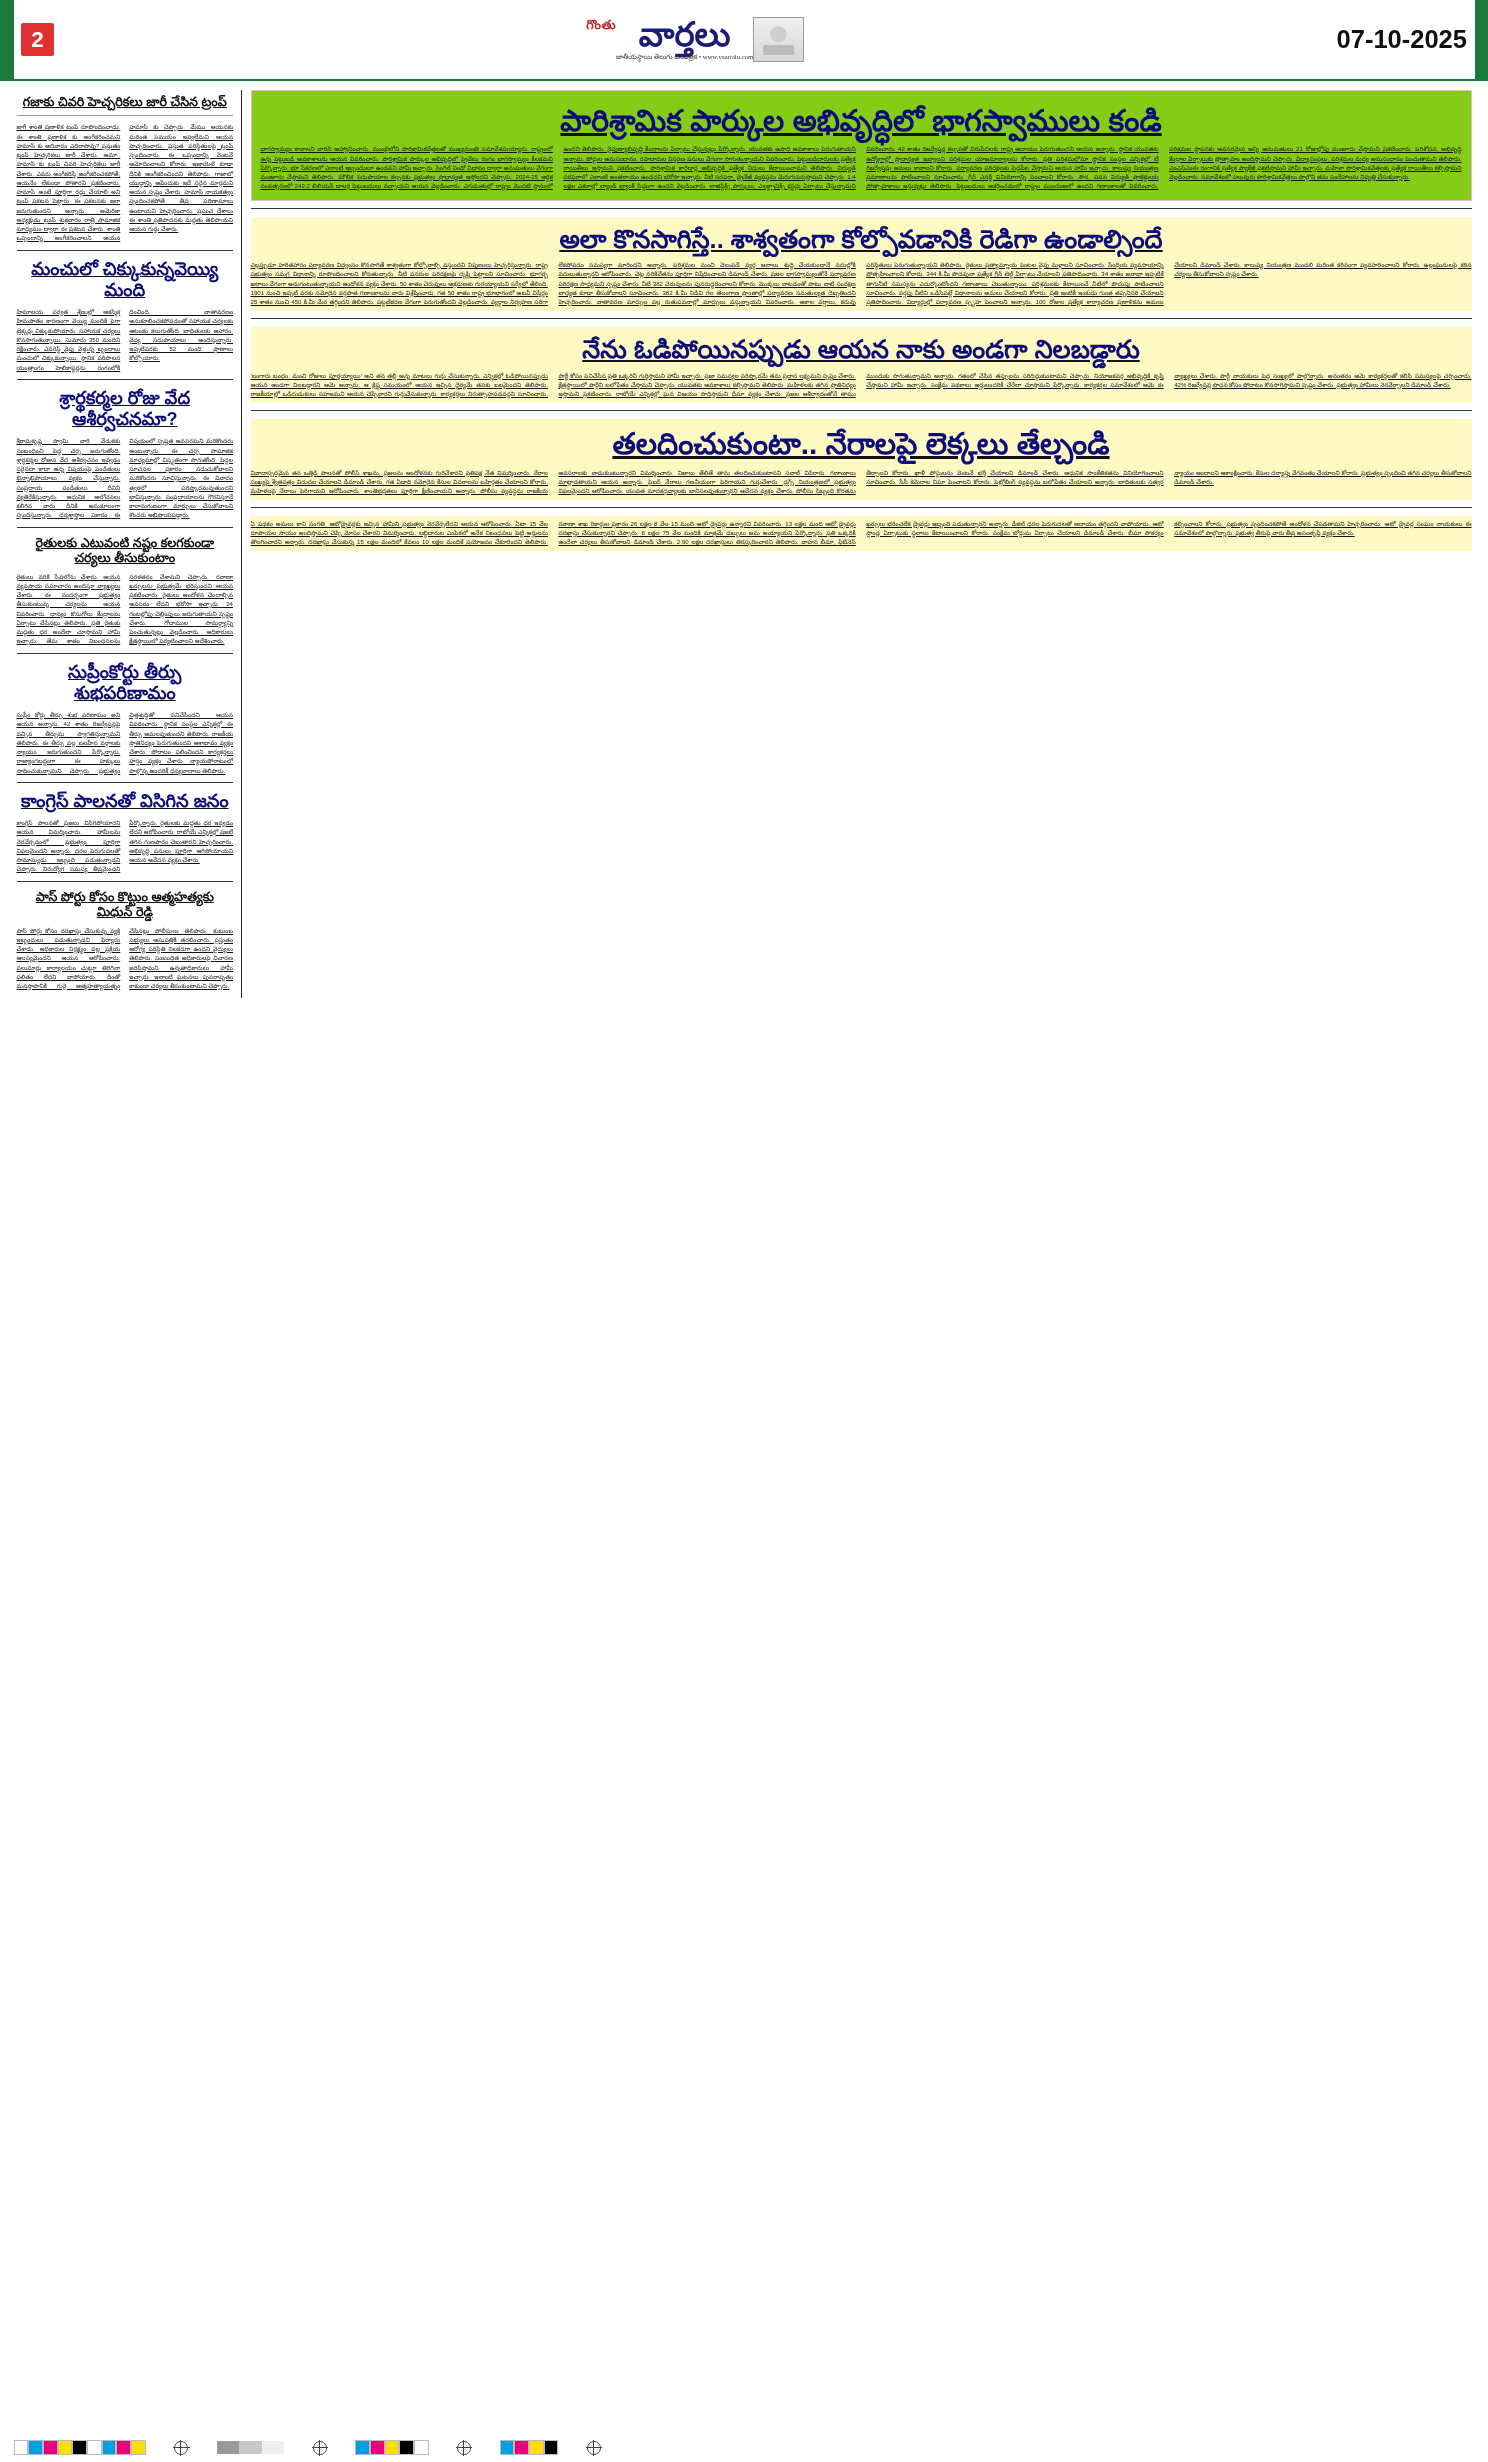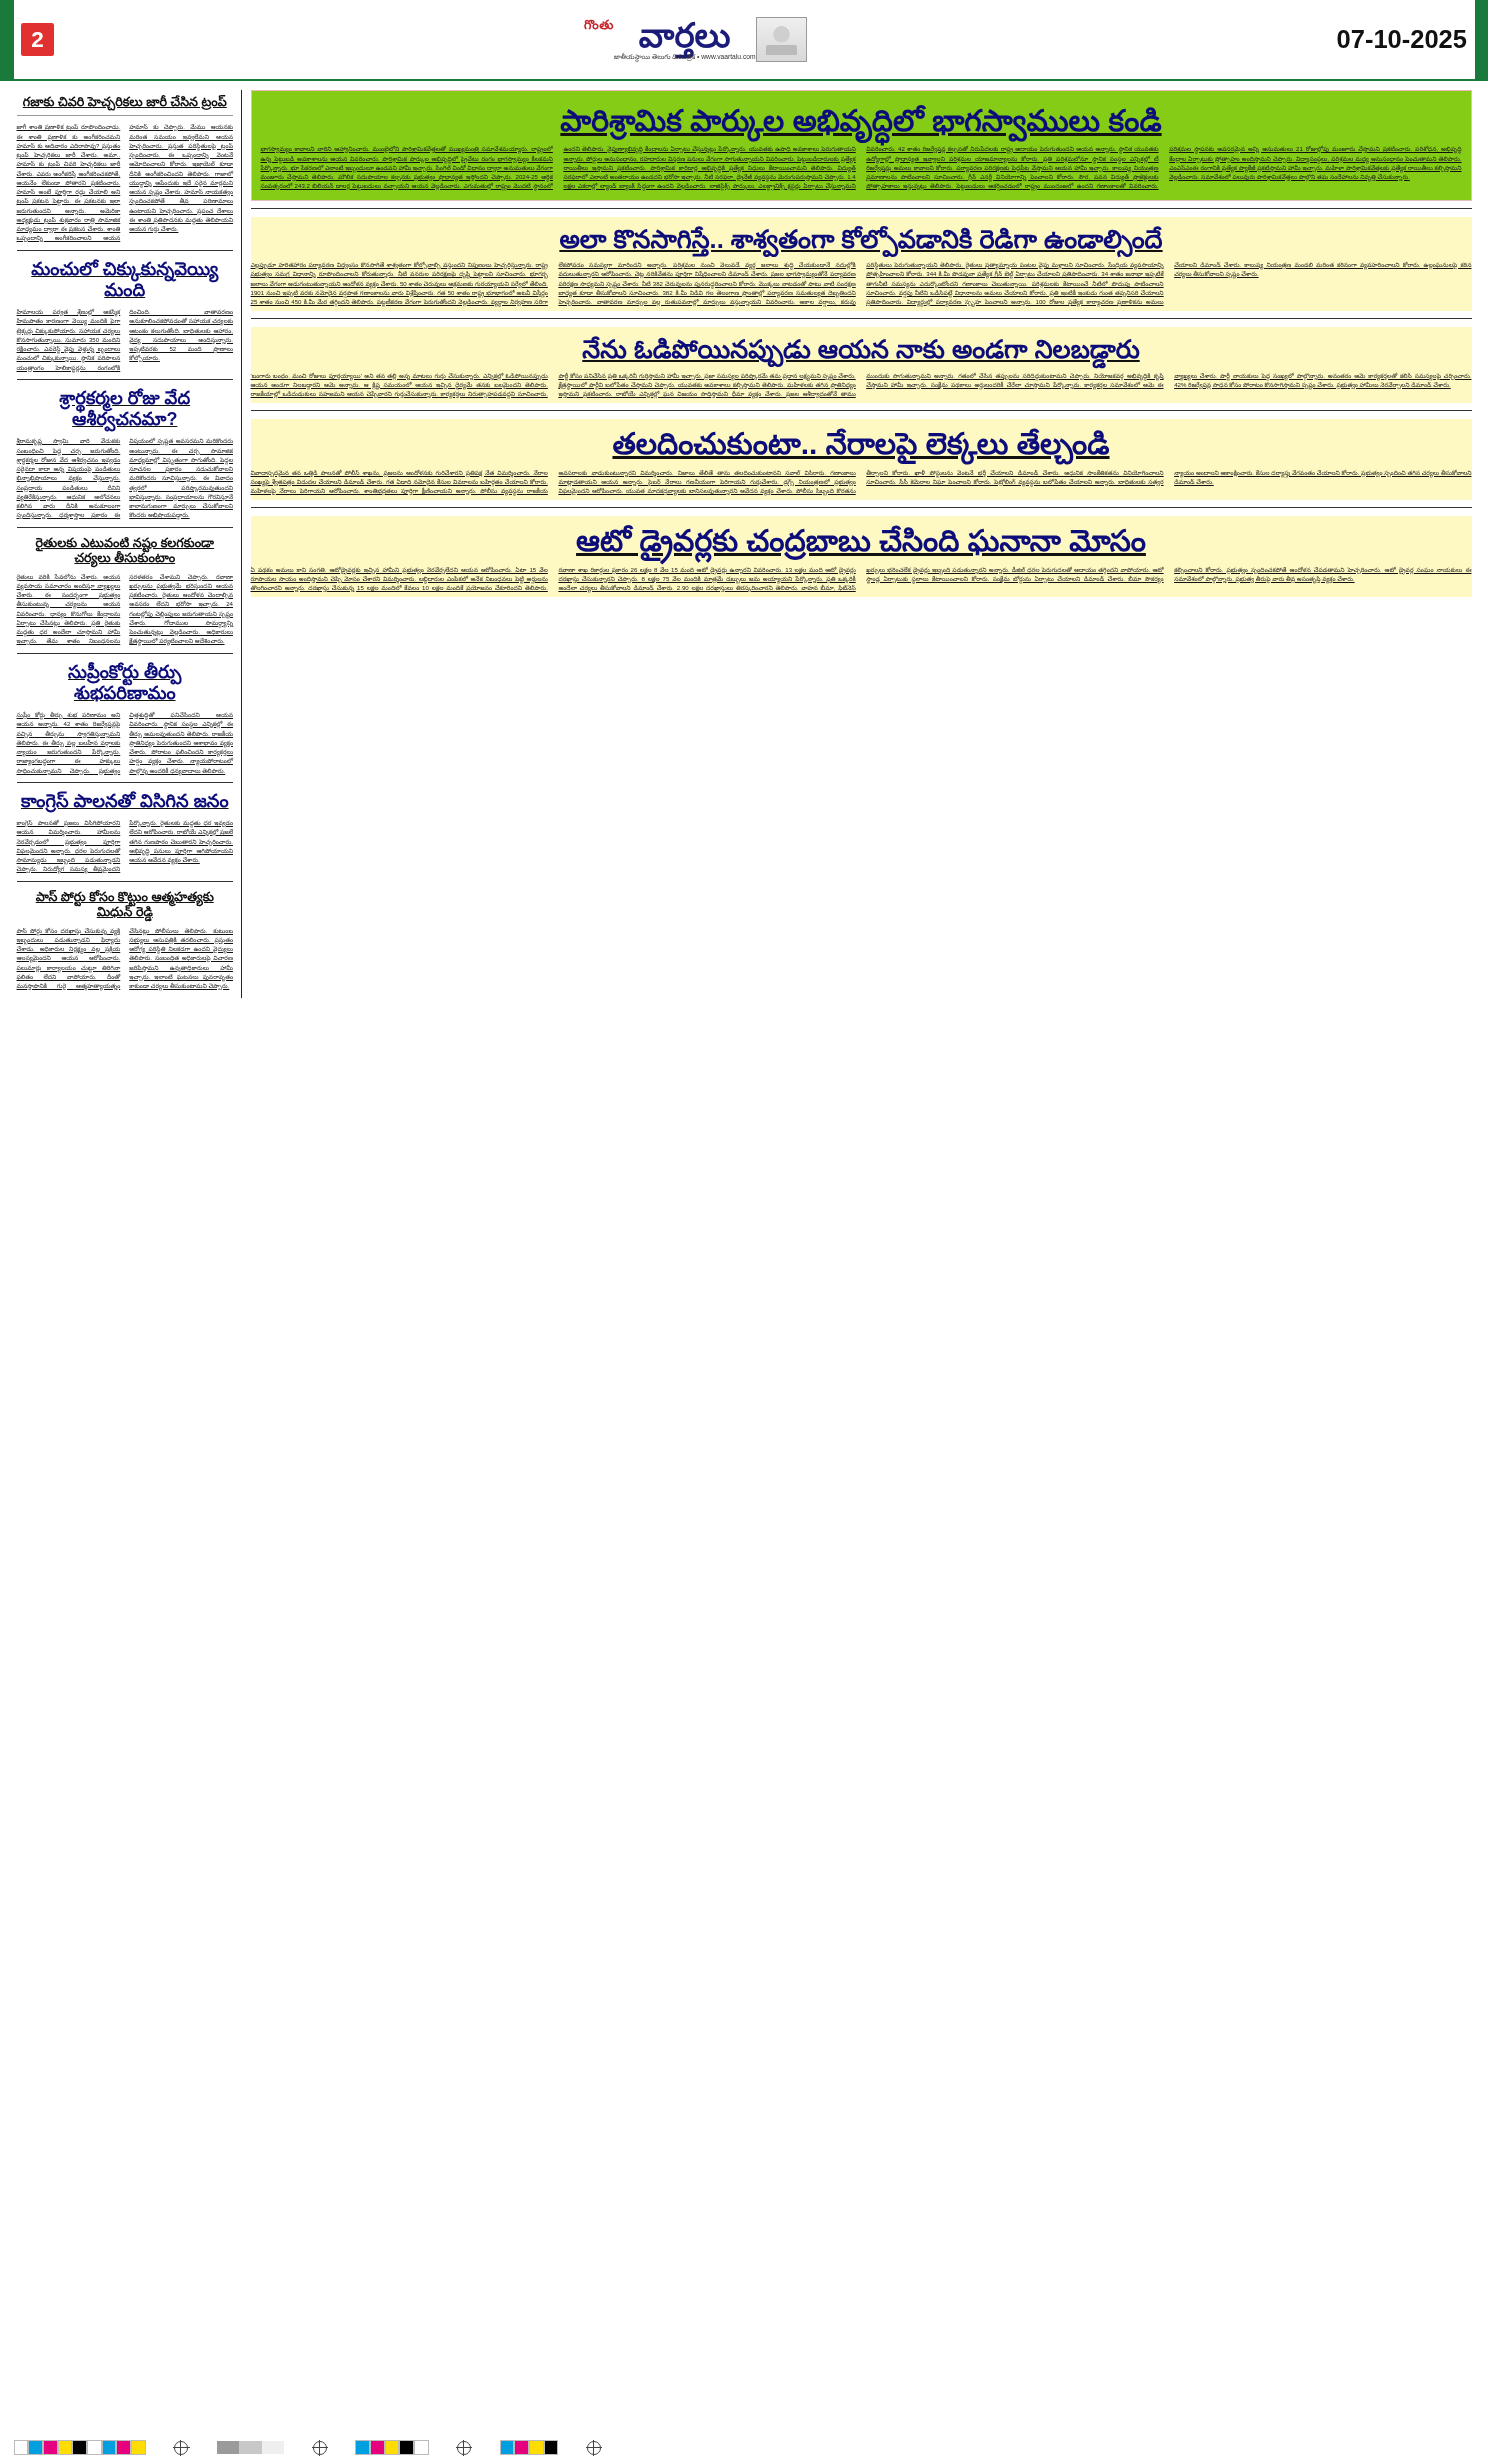--- a/index.html
+++ b/index.html
@@ -81,21 +81,21 @@
     color: #1b1b7a;
     line-height: 1;
   }
   .nameplate-sub {
     font-size: 6.7px;
     color: #333;
     text-align: center;
     line-height: 1.2;
     margin-top: 1.5px;
   }
-  .nameplate-block { text-align: center; }
+  .nameplate-block { text-align: center; font-family: Liberation Serif, serif; }
   .nameplate-logo {
     width: 49px;
     height: 43px;
     border: 0.7px solid #999;
     background:
       radial-gradient(circle at 50% 38%, #cfcfcf 0 22%, transparent 23%),
       linear-gradient(#efefef, #d8d8d8);
     position: relative;
   }
   .nameplate-logo::after {
@@ -309,21 +309,20 @@
       <hr class="rule">
 
       <div class="article panel-plain">
         <div class="headline hl-xl">తలదించుకుంటా.. నేరాలపై లెక్కలు తేల్చండి</div>
         <div class="body-text cols4">వివాదాస్పదమైన తన ఒత్తిడి పాలనతో పోలీస్ శాఖను, ప్రజలను ఆందోళనకు గురిచేశారని ప్రతిపక్ష నేత విమర్శించారు. నేరాల సంఖ్యపై శ్వేతపత్రం విడుదల చేయాలని డిమాండ్ చేశారు. గత ఏడాది నమోదైన కేసుల వివరాలను బహిర్గతం చేయాలని కోరారు. మహిళలపై నేరాలు పెరిగాయని ఆరోపించారు. శాంతిభద్రతలు పూర్తిగా క్షీణించాయని అన్నారు. పోలీసు వ్యవస్థను రాజకీయ అవసరాలకు వాడుకుంటున్నారని విమర్శించారు. నిజాలు తేలితే తాను తలదించుకుంటానని సవాల్ విసిరారు. గణాంకాలు మాట్లాడతాయని ఆయన అన్నారు. సైబర్ నేరాలు గణనీయంగా పెరిగాయని గుర్తుచేశారు. డ్రగ్స్ నియంత్రణలో ప్రభుత్వం విఫలమైందని ఆరోపించారు. యువత మాదకద్రవ్యాలకు బానిసలవుతున్నారని ఆవేదన వ్యక్తం చేశారు. పోలీసు సిబ్బంది కొరతను తీర్చాలని కోరారు. ఖాళీ పోస్టులను వెంటనే భర్తీ చేయాలని డిమాండ్ చేశారు. ఆధునిక సాంకేతికతను వినియోగించాలని సూచించారు. సీసీ కెమెరాల నిఘా పెంచాలని కోరారు. పెట్రోలింగ్ వ్యవస్థను బలోపేతం చేయాలని అన్నారు. బాధితులకు సత్వర న్యాయం అందాలని ఆకాంక్షించారు. కేసుల దర్యాప్తు వేగవంతం చేయాలని కోరారు. ప్రభుత్వం స్పందించి తగిన చర్యలు తీసుకోవాలని డిమాండ్ చేశారు.</div>
       </div>
 
       <hr class="rule">
 
       <div class="article panel-plain">
-        <div class="headline hl-xl">ఆటో డ్రైవర్లకు చంద్రబాబు చేసింది ఘనానా మోసం</div>
         <div class="body-text cols4">ఏ పథకం అమలు కాని సంగతి. ఆటోడ్రైవర్లకు ఇచ్చిన హామీని ప్రభుత్వం నెరవేర్చలేదని ఆయన ఆరోపించారు. ఏటా 15 వేల రూపాయల సాయం అందిస్తామని చెప్పి మోసం చేశారని విమర్శించారు. లబ్ధిదారుల ఎంపికలో అనేక నిబంధనలు పెట్టి అర్హులను తొలగించారని అన్నారు. దరఖాస్తు చేసుకున్న 15 లక్షల మందిలో కేవలం 10 లక్షల మందికే ప్రయోజనం చేకూరిందని తెలిపారు. రవాణా శాఖ రికార్డుల ప్రకారం 26 లక్షల 8 వేల 15 మంది ఆటో డ్రైవర్లు ఉన్నారని వివరించారు. 13 లక్షల మంది ఆటో డ్రైవర్లు దరఖాస్తు చేసుకున్నారని చెప్పారు. 8 లక్షల 75 వేల మందికి మాత్రమే డబ్బులు జమ అయ్యాయని పేర్కొన్నారు. ప్రతి ఒక్కరికీ అందేలా చర్యలు తీసుకోవాలని డిమాండ్ చేశారు. 2.90 లక్షల దరఖాస్తులు తిరస్కరించారని తెలిపారు. వాహన బీమా, ఫిట్‌నెస్ ఖర్చులు భరించలేక డ్రైవర్లు ఇబ్బంది పడుతున్నారని అన్నారు. డీజిల్ ధరల పెరుగుదలతో ఆదాయం తగ్గిందని వాపోయారు. ఆటో స్టాండ్ల ఏర్పాటుకు స్థలాలు కేటాయించాలని కోరారు. సంక్షేమ బోర్డును ఏర్పాటు చేయాలని డిమాండ్ చేశారు. బీమా సౌకర్యం కల్పించాలని కోరారు. ప్రభుత్వం స్పందించకపోతే ఆందోళన చేపడతామని హెచ్చరించారు. ఆటో డ్రైవర్ల సంఘం నాయకులు ఈ సమావేశంలో పాల్గొన్నారు. ప్రభుత్వ తీరుపై వారు తీవ్ర అసంతృప్తి వ్యక్తం చేశారు.</div>
       </div>
 
     </div>
   </div>
 
   <div class="colorbar">
     <div class="swatch-group">
       <div class="swatch" style="background:#ffffff"></div>
       <div class="swatch" style="background:#00a0e0"></div>

